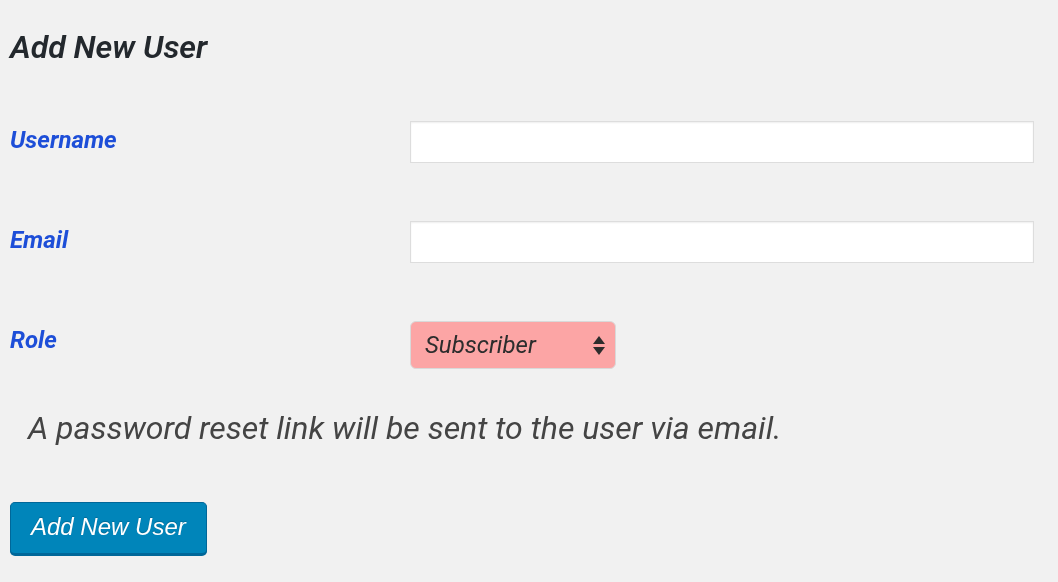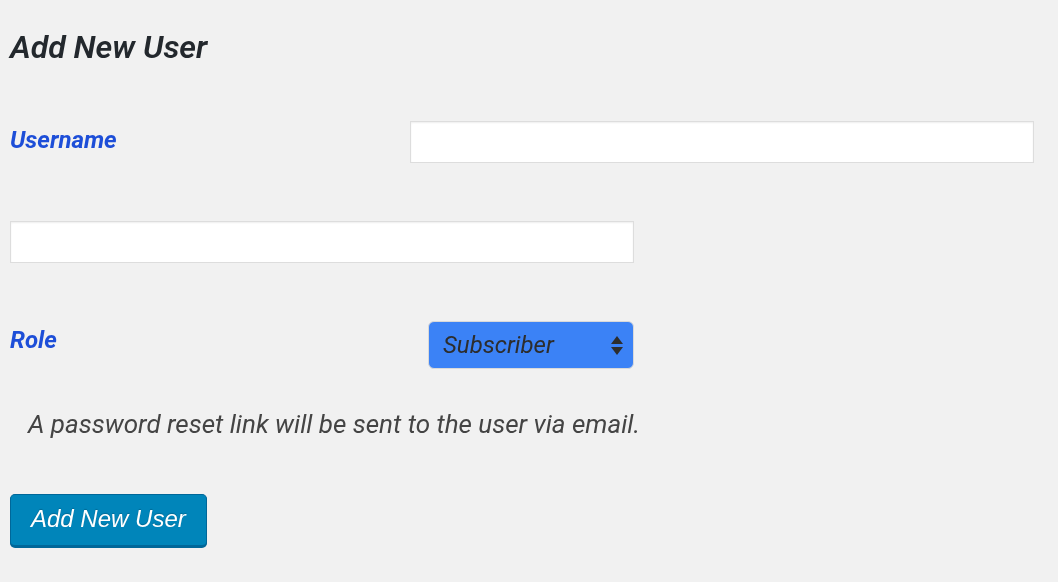--- a/index.html
+++ b/index.html
@@ -25,21 +25,20 @@
     .form-table {
       width: 100%;
     }
     .form-row {
       display: flex;
       align-items: flex-start;
       margin-bottom: 58px;
     }
     .form-row:last-of-type {
       margin-bottom: 40px;
-      gap: 18px;
     }
     .row-label {
       width: 400px;
       flex-shrink: 0;
       font-size: 24px;
       font-weight: 700;
       color: #1d4ed8;
       padding-top: 5px;
     }
     .row-field {
@@ -51,21 +50,21 @@
       border: 1px solid #dddddd;
       background: #ffffff;
       box-shadow: inset 0 1px 2px rgba(0,0,0,0.07);
       font-size: 20px;
       padding: 4px 8px;
       border-radius: 0;
     }
     .select-wrap {
       display: inline-flex;
       align-items: center;
-      background: #3b82f6;
+      background: #fca5a5;
       border: 1px solid #d9d9d9;
       border-radius: 6px;
       height: 48px;
       padding: 0 10px 0 14px;
       width: 206px;
       justify-content: space-between;
     }
     .select-value {
       font-size: 24px;
       color: #2d2d2d;
@@ -86,21 +85,21 @@
       margin-bottom: 3px;
     }
     .arrow-down {
       width: 0;
       height: 0;
       border-left: 6px solid transparent;
       border-right: 6px solid transparent;
       border-top: 8px solid #2d2d2d;
     }
     .hint-text {
-      font-size: 26px;
+      font-size: 32px;
       color: #444444;
       margin-left: 18px;
       margin-bottom: 55px;
       font-weight: 400;
     }
     .primary-button {
       background: #0085ba;
       border: 1px solid #006799;
       border-bottom-width: 2px;
       color: #ffffff;
@@ -123,20 +122,21 @@
 <div class="form-table">
 
   <div class="form-row">
     <div class="row-label">Username</div>
     <div class="row-field">
       <input type="text" class="text-input" value="" style="">
     </div>
   </div>
 
   <div class="form-row">
+    <div class="row-label">Email</div>
     <div class="row-field">
       <input type="text" class="text-input" value="" style="">
     </div>
   </div>
 
   <div class="form-row">
     <div class="row-label">Role</div>
     <div class="row-field">
       <div class="select-wrap">
         <span class="select-value">Subscriber</span>

